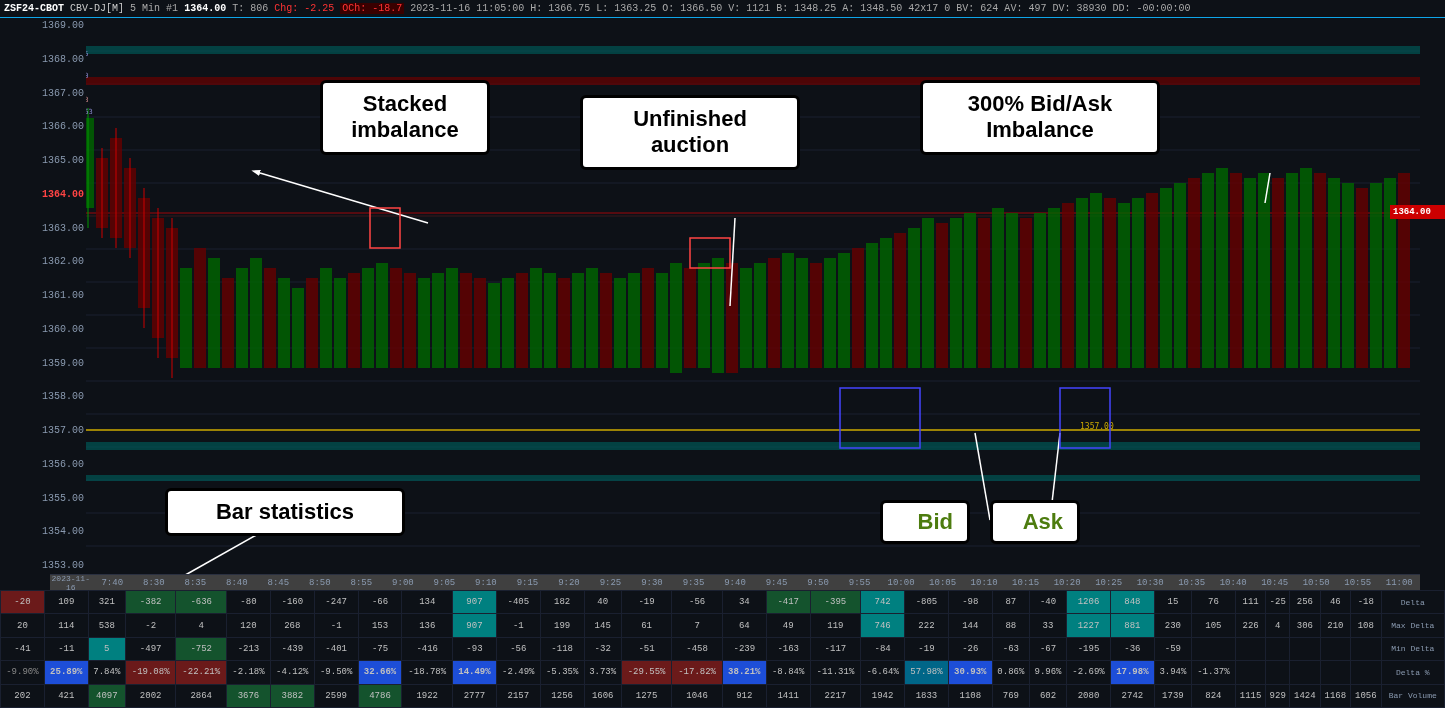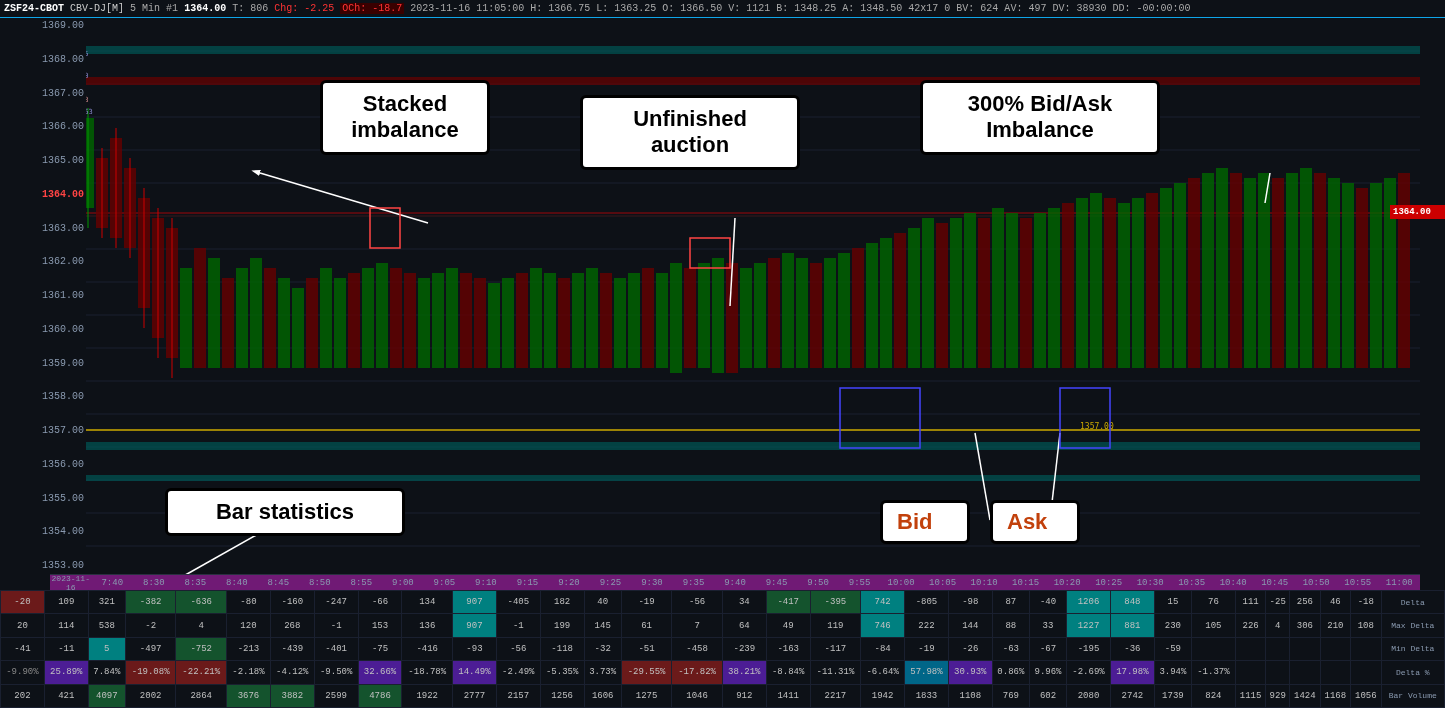--- a/index.html
+++ b/index.html
@@ -111,32 +111,32 @@
       text-align: center;
       padding: 2px 1px;
       color: #c0c0c0;
       border: 1px solid #1a2030;
       white-space: nowrap;
     }
 
     
     .c-teal { background: #008080; color: #fff; }
     .c-orange { background: #14532d; color: #fff; }
-    .c-green { background: #4c1d95; color: #fff; }
+    .c-green { background: #1d4ed8; color: #fff; font-weight: bold; }
     .c-darkred { background: #6b1a1a; color: #fff; }
     .c-cyan { background: #006688; color: #fff; }
 
     
     #time-axis {
       position: absolute;
       bottom: 118px;
       left: 50px;
       width: 1370px;
       height: 16px;
-      background: #701a75;
+      background: #404040;
       z-index: 100;
       display: flex;
       align-items: center;
       border-top: 1px solid #2a3040;
     }
     .time-label {
       font-size: 9px;
       color: #8a9ab0;
       flex: 1;
       text-align: center;
@@ -148,22 +148,22 @@
       background: white;
       border: 3px solid #000;
       border-radius: 6px;
       padding: 6px 14px;
       z-index: 200;
     }
     .bid-ask-box .box-text {
       font-family: Arial, sans-serif;
       font-size: 22px;
       font-weight: 900;
-      color: #c2410c;
-      text-align: left;
+      color: #4d7c0f;
+      text-align: right;
     }
 
     
     #chart-svg {
       position: absolute;
       top: 0;
       left: 0;
       width: 100%;
       height: 100%;
     }

